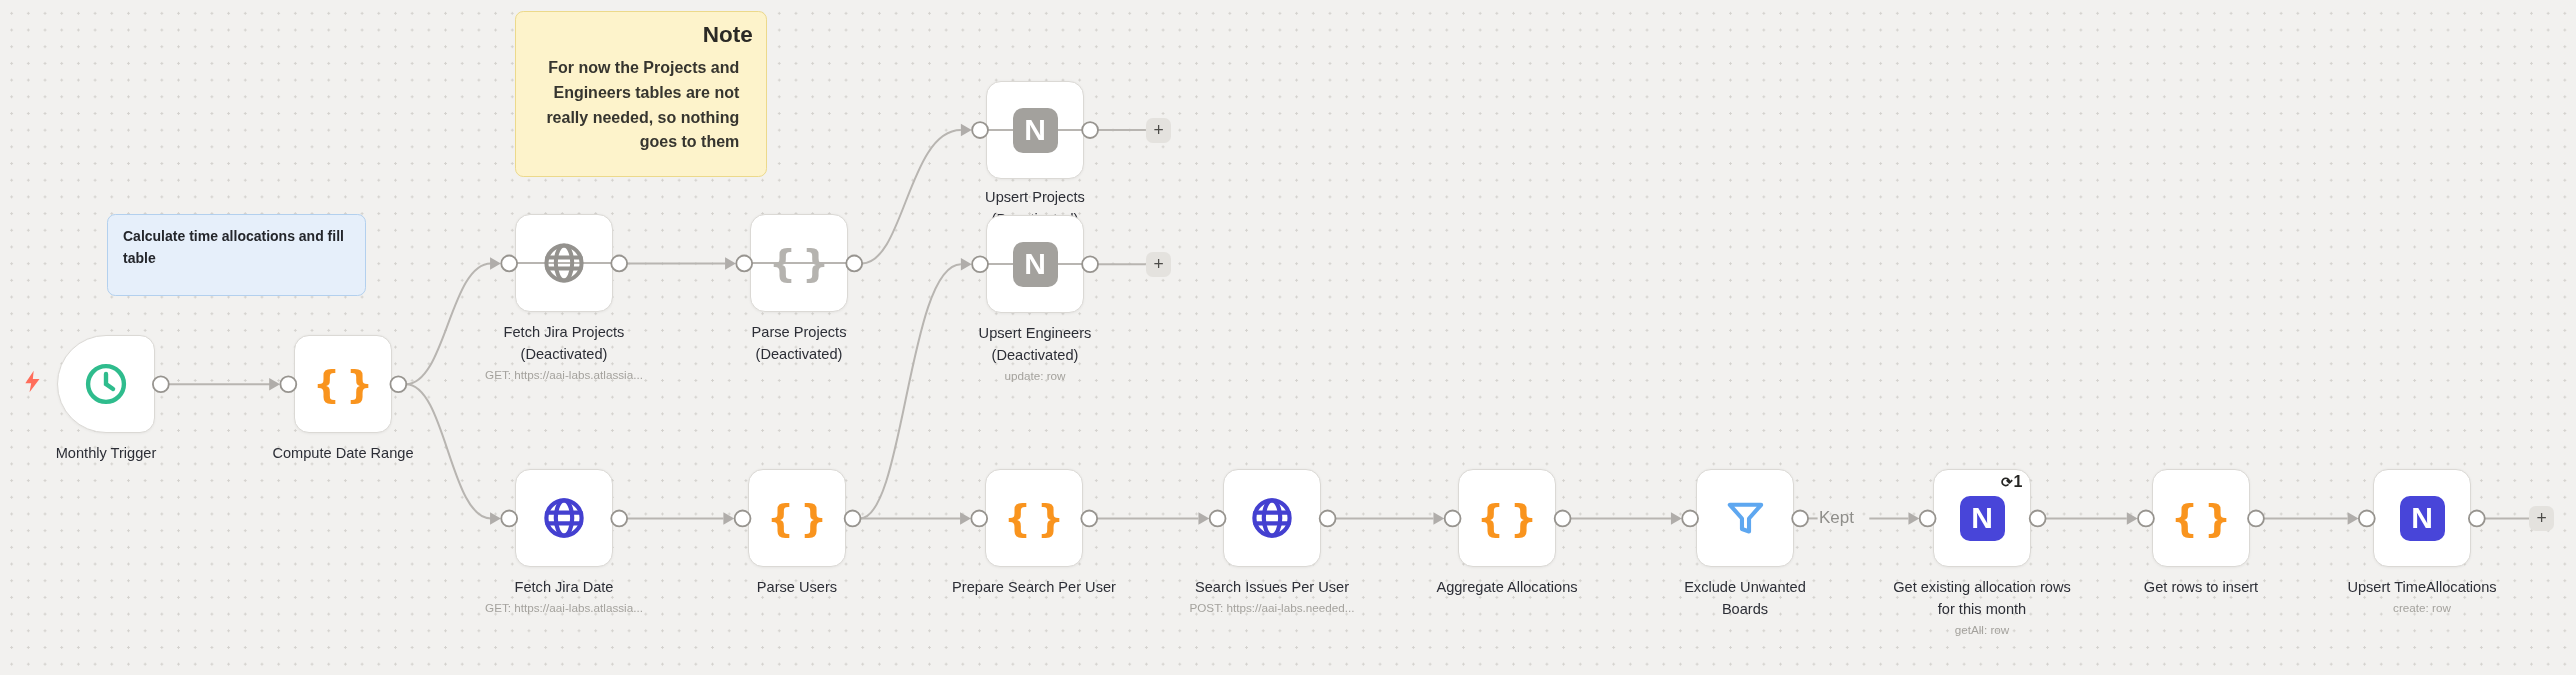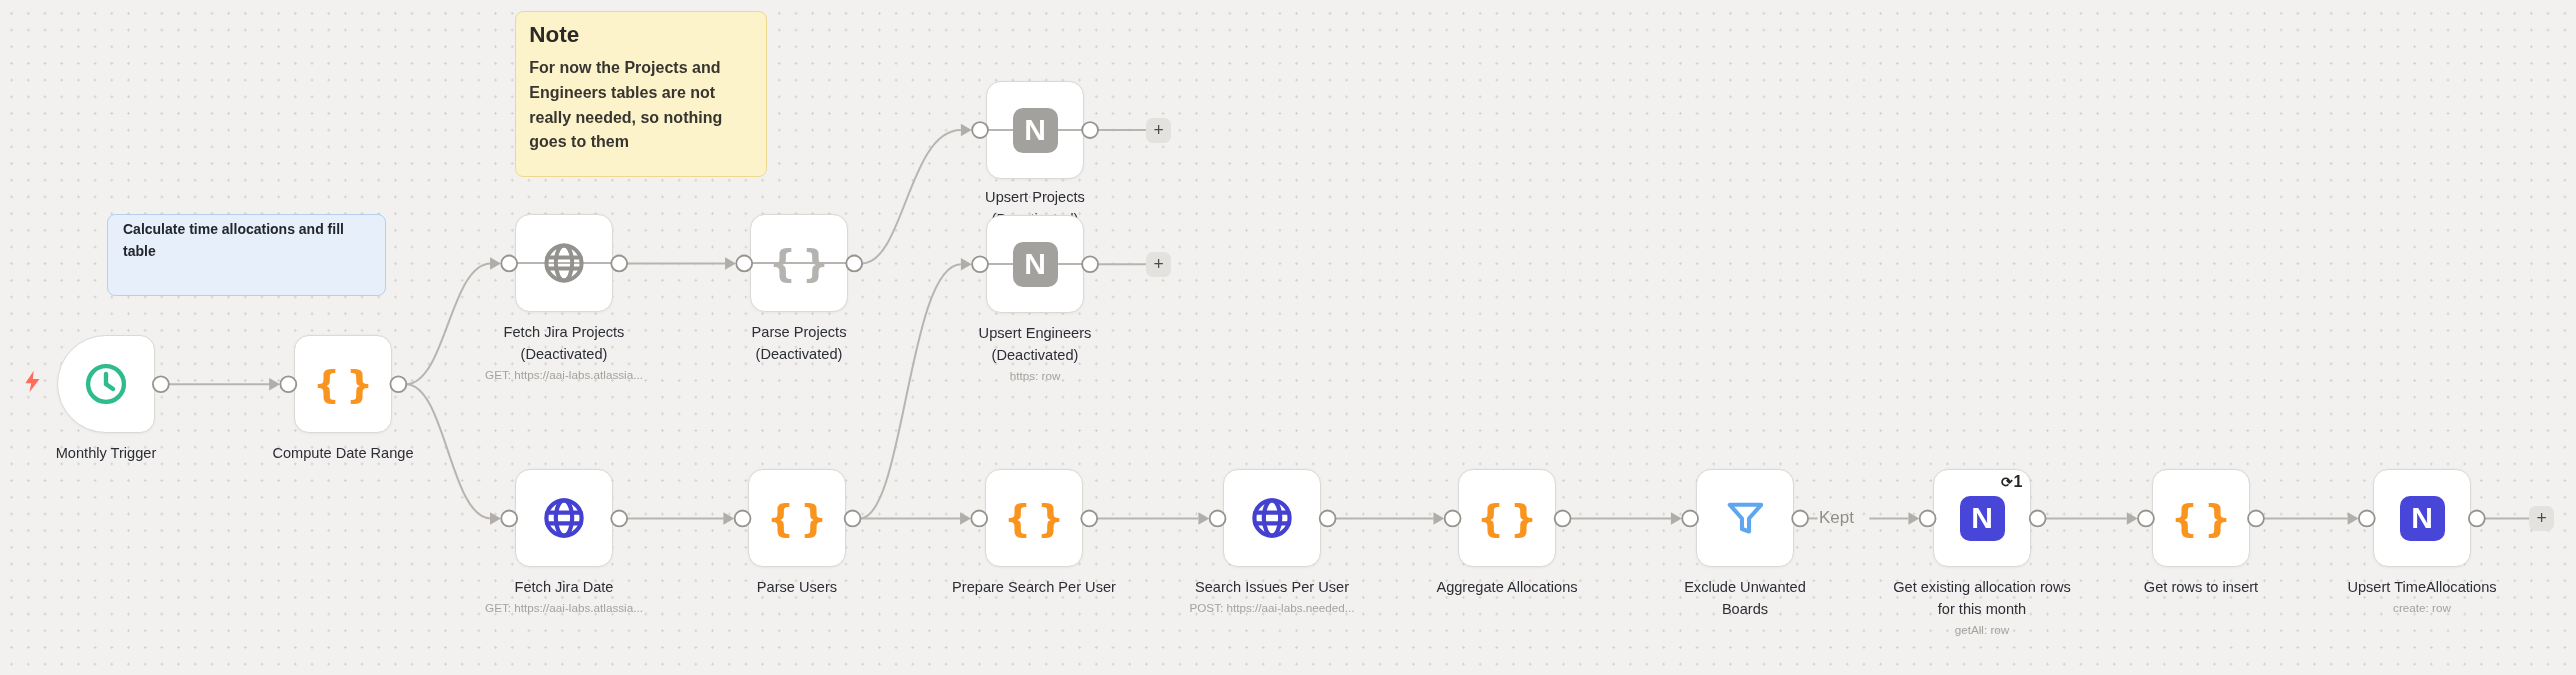--- a/index.html
+++ b/index.html
@@ -10,24 +10,24 @@
     background-image:radial-gradient(circle,#d4d2ce 1.2px,transparent 1.3px);
     background-size:16.7px 16.7px;background-position:3.3px 5px;
   }
   svg.wires,svg.ports{position:absolute;left:0;top:0;pointer-events:none;}
   .wire{stroke:#b8b5b1;stroke-width:2.4;fill:none;}
   .arrow{fill:#b0adaa;stroke:none;}
   .port{fill:#ffffff;stroke:#97948f;stroke-width:2.2;}
 
   
   .note{position:absolute;border-radius:8.3px;box-sizing:border-box;}
-  .note.yellow{left:515px;top:10.8px;width:252px;height:166px;background:#fdf3cb;border:1.3px solid #ecd98b;padding:8.3px 13.3px;}
+  .note.yellow{left:515px;top:10.8px;width:252px;height:166px;background:#fdf3cb;border:1.3px solid #ecd98b;padding:8.3px 13.3px;text-align:right;}
   .note-title{font-size:22.5px;font-weight:700;color:#2b2a26;margin:1.7px 0 8.3px 0;}
   .note-body{font-size:16px;font-weight:700;color:#36352f;line-height:1.55;width:210px;}
-  .note.blue{left:107px;top:214px;width:279px;height:82px;background:#e6effa;border:1.3px solid #b3d0ee;padding:3px 15px;}
+  .note.blue{left:107px;top:214px;width:259px;height:82px;background:#e6effa;border:1.3px solid #b3d0ee;padding:10px 15px;}
   .note-blue-text{font-size:14px;font-weight:700;color:#24262b;line-height:1.6;}
 
   
   .node{position:absolute;width:98px;height:98px;}
   .box{
     position:absolute;left:0;top:0;width:98px;height:98px;box-sizing:border-box;
     background:#fff;border:1.3px solid #dbd9d5;border-radius:15px;
     display:flex;align-items:center;justify-content:center;
     box-shadow:0 0.8px 2.5px rgba(0,0,0,0.05);
   }
@@ -180,21 +180,21 @@
   </div>
 
   <div class="node deact" style="left:986px;top:215px">
     <div class="box deactivated">
       <span class="icon-wrap">
           <span class="nbadge">N</span>
         </span>
     </div>
     <div class="label" style="width:154px">
       <div class="title">Upsert Engineers (Deactivated)</div>
-      <div class="sub">https: row</div>
+      <div class="sub">update: row</div>
     </div>
   </div>
 
   <div class="node" style="left:515px;top:469px">
     <div class="box">
       <span class="icon-wrap globe">
         <svg width="48" height="48" viewBox="0 0 24 24" fill="none" stroke="currentColor" stroke-width="2.1" stroke-linecap="round">
           <circle cx="12" cy="12" r="8.8"></circle>
             <ellipse cx="12" cy="12" rx="4.1" ry="8.8"></ellipse>
           <path d="M3.6 9.3 H20.4 M3.6 14.7 H20.4"></path>

